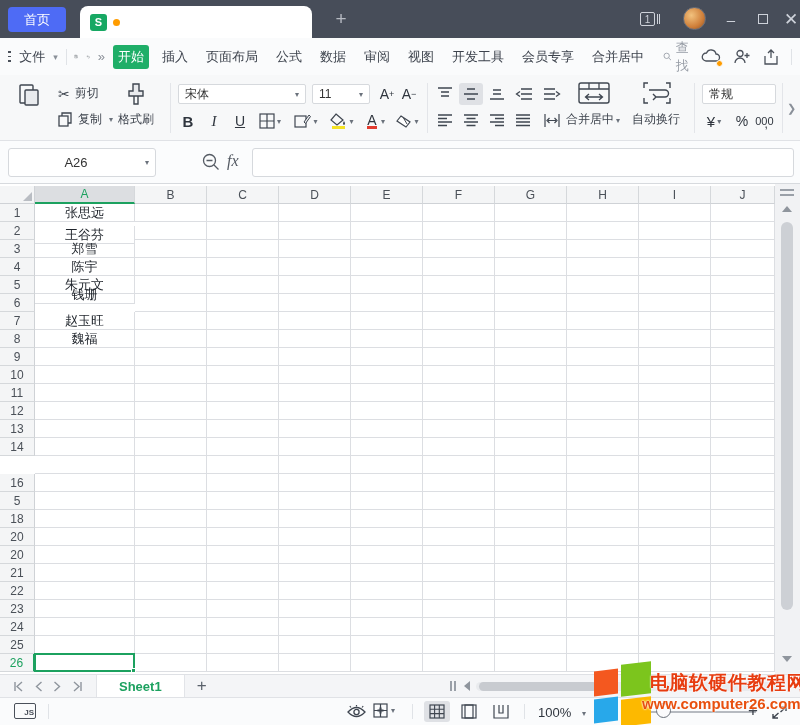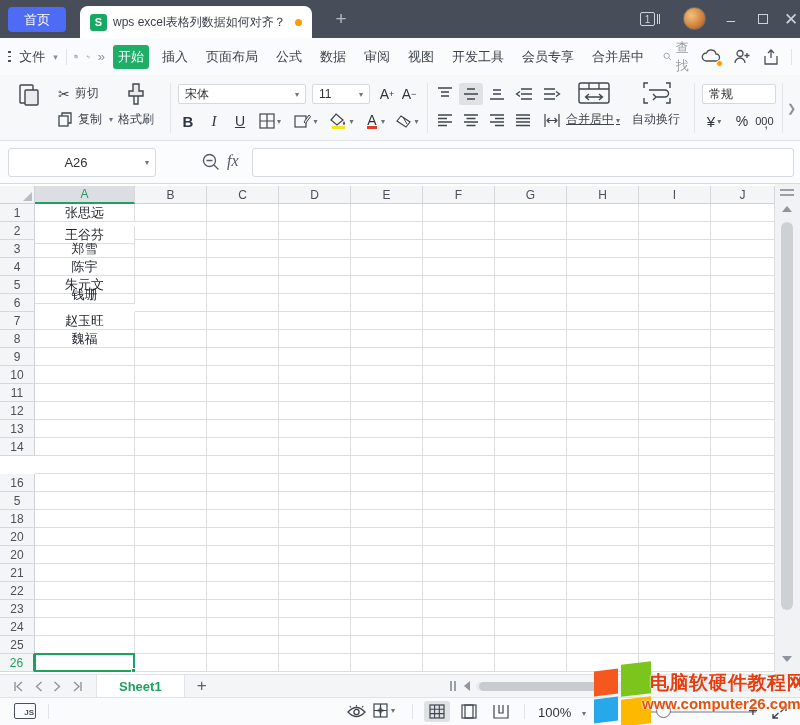--- a/index.html
+++ b/index.html
@@ -157,21 +157,20 @@
   .wm-url { position:absolute; left:52px; top:33px; font-size:15px; font-weight:bold; color:#e8500f;
     white-space:nowrap; text-shadow:0 0 2px #fff,0 0 2px #fff; }
 </style>
 </head>
 <body>
 
 <div id="titlebar" class="abs">
   <div class="home-btn abs">首页</div>
   <div class="doc-tab abs">
     <span class="s-badge">S</span>
-    <span class="doc-title">wps excel表格列数据如何对齐？</span>
     <span class="dirty-dot"></span>
   </div>
   <div class="newtab-btn abs">+</div>
   <div class="win-badge abs">
     <span class="box">1</span>
     <span class="bars">
         <i></i>
         <i></i>
       </span>
   </div>
@@ -375,21 +374,21 @@
     <svg width="18" height="15" viewBox="0 0 18 15">
         <path d="M2 1 v13 M16 1 v13 M5 7.5 h8 M6.5 5 L4 7.5 L6.5 10 M11.5 5 L14 7.5 L11.5 10" fill="none" stroke="#3f4650" stroke-width="1.2"></path>
       </svg>
   </div>
   <div class="abs" style="left:577px; top:6px;">
     <svg width="34" height="24" viewBox="0 0 34 24">
         <rect x="2" y="2" width="30" height="20" rx="2" fill="none" stroke="#3f4650" stroke-width="1.4"></rect>
         <path d="M12 2 v6 M22 2 v6 M2 8 h30 M9 16 h16 M12 13 L8.5 16 L12 19 M22 13 L25.5 16 L22 19" fill="none" stroke="#3f4650" stroke-width="1.3"></path>
       </svg>
   </div>
-  <div class="abs" style="left:566px; top:36px;text-decoration:underline;">
+  <div class="abs" style="left:566px; top:36px;">
     <span class="tb-label">合并居中</span><span class="dd">▾</span>
   </div>
   <div class="abs" style="left:642px; top:6px;">
     <svg width="30" height="24" viewBox="0 0 30 24">
         <path d="M6 2 H2 v5 M24 2 h4 v5 M6 22 H2 v-5 M24 22 h4 v-5 M7 9 h16 a3.5 3.5 0 0 1 0 7 h-9 M11 13 L14 16 L11 19" fill="none" stroke="#3f4650" stroke-width="1.4"></path>
       </svg>
   </div>
   <div class="abs" style="left:632px; top:36px;">
     <span class="tb-label">自动换行</span>
   </div>

